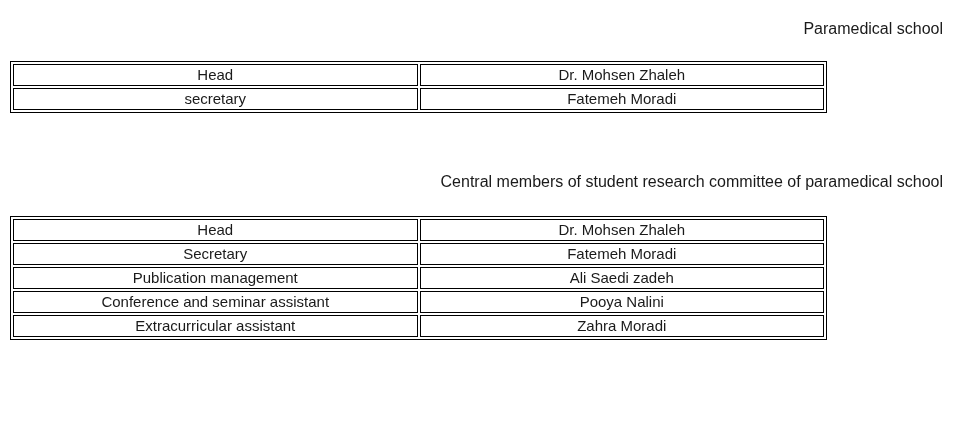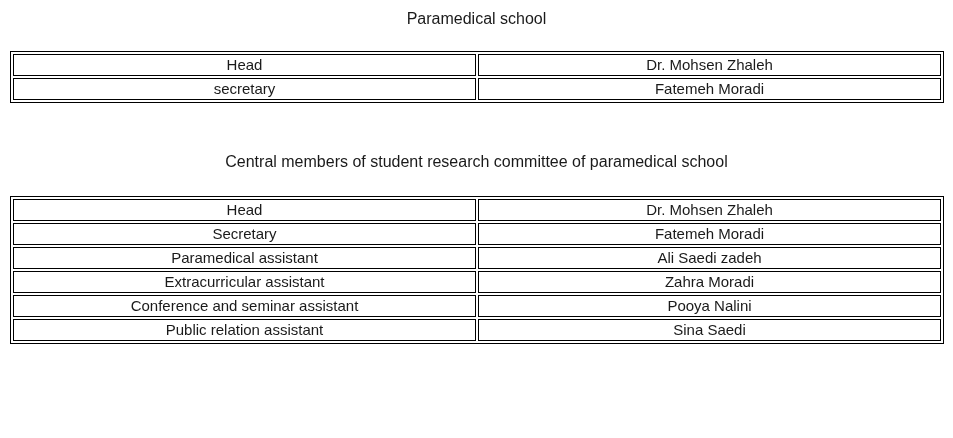--- a/index.html
+++ b/index.html
@@ -8,34 +8,34 @@
     background: #ffffff;
   }
   body {
     width: 953px;
     height: 438px;
     font-family: "Liberation Sans", sans-serif;
     color: #1a1a1a;
     overflow: hidden;
   }
   .doc-title {
-    margin: 0;
-    text-align: center;
+    margin: 10px;
+    text-align: right;
     font-size: 16px;
     font-weight: 400;
     line-height: 19px;
     color: #1a1a1a;
   }
   .title-1 { padding-top: 9px; }
   .title-2 { padding-top: 49px; }
   .staff-table {
     border-collapse: separate;
     border-spacing: 2px;
     table-layout: fixed;
-    width: 934px;
+    width: 817px;
     margin-left: 10px;
     border: 1px solid #000000;
     background: #ffffff;
   }
   .table-1 { margin-top: 23px; }
   .table-2 { margin-top: 25px; }
   .staff-table td {
     border: 1.5px solid #000000;
     background: #ffffff;
     text-align: center;
@@ -82,29 +82,25 @@
   <tbody>
     <tr>
       <td>Head</td>
       <td>Dr. Mohsen Zhaleh</td>
     </tr>
     <tr>
       <td>Secretary</td>
       <td>Fatemeh Moradi</td>
     </tr>
     <tr>
-      <td>Paramedical assistant</td>
+      <td>Publication management</td>
       <td>Ali Saedi zadeh</td>
-    </tr>
-    <tr>
-      <td>Extracurricular assistant</td>
-      <td>Zahra Moradi</td>
     </tr>
     <tr>
       <td>Conference and seminar assistant</td>
       <td>Pooya Nalini</td>
     </tr>
     <tr>
-      <td>Public relation assistant</td>
-      <td>Sina Saedi</td>
+      <td>Extracurricular assistant</td>
+      <td>Zahra Moradi</td>
     </tr>
   </tbody>
 </table>
 
 </body></html>

